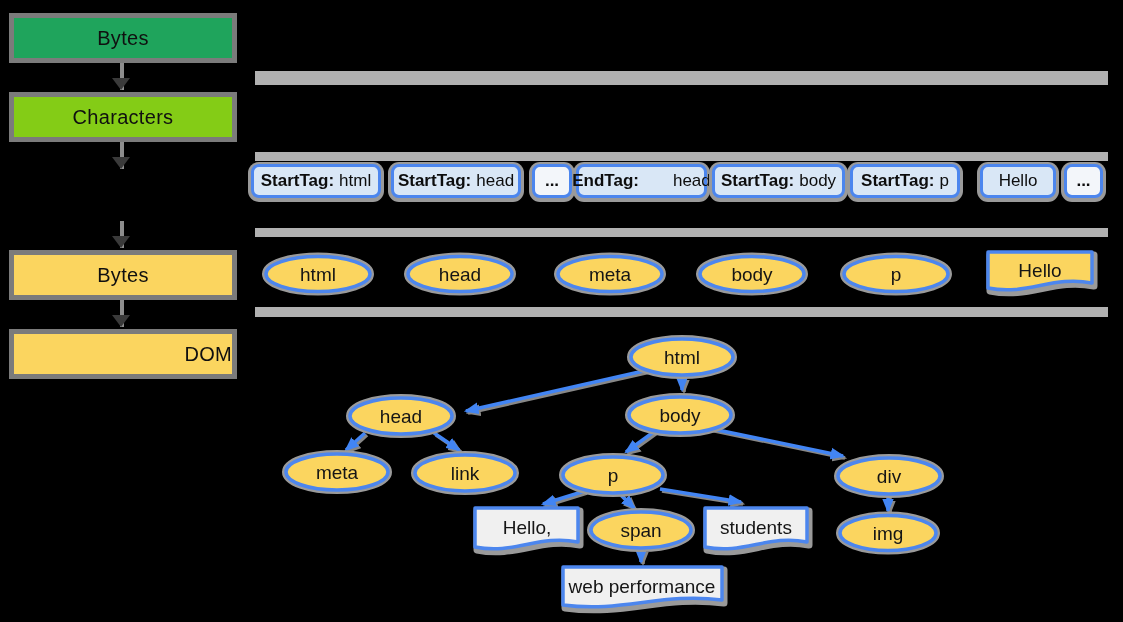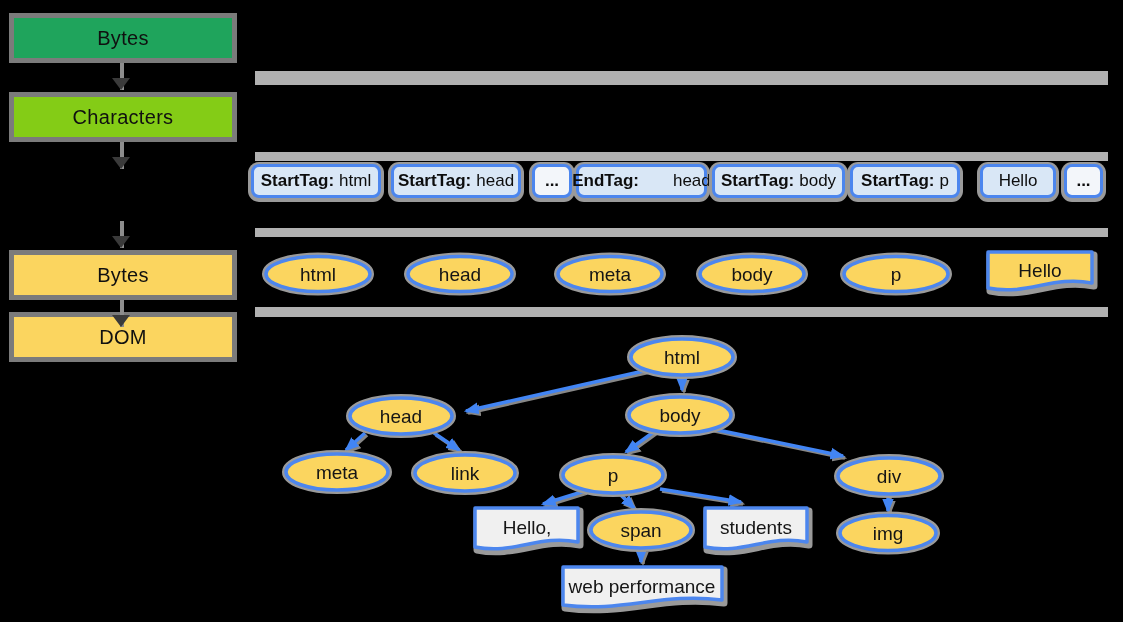--- a/index.html
+++ b/index.html
@@ -6,21 +6,21 @@
   .canvas{position:relative;width:1123px;height:622px;background:#000;overflow:hidden;
           font-family:"Liberation Sans",sans-serif;}
   
   .stage-box{position:absolute;left:9px;width:228px;height:50px;border:5px solid #7b7b7b;
              box-sizing:border-box;display:flex;align-items:center;justify-content:center;
              font-size:20px;color:#101010;letter-spacing:.3px;}
   .stage-bytes{top:13px;background:#1fa45c;}
   .stage-characters{top:92px;background:#84cc16;}
   .stage-tokens{top:171px;background:#d9e7f5;}
   .stage-nodes{top:250px;background:#fbd55f;}
-  .stage-dom{top:312px;background:#fbd55f;}
+  .stage-dom{top:329px;background:#fbd55f;justify-content:flex-end;}
   .connector{position:absolute;left:120px;width:4px;background:#8d8d8d;}
   .connector-head{position:absolute;left:112px;width:0;height:0;
                   border-left:9px solid transparent;border-right:9px solid transparent;
                   border-top:12px solid #3a3a3a;}
   
   .bar{position:absolute;left:255px;width:853px;background:#b1b1b1;}
   .bar1{top:71px;height:14px;}
   .bar2{top:152px;height:9px;}
   .bar3{top:228px;height:9px;}
   .bar4{top:307px;height:10px;}

